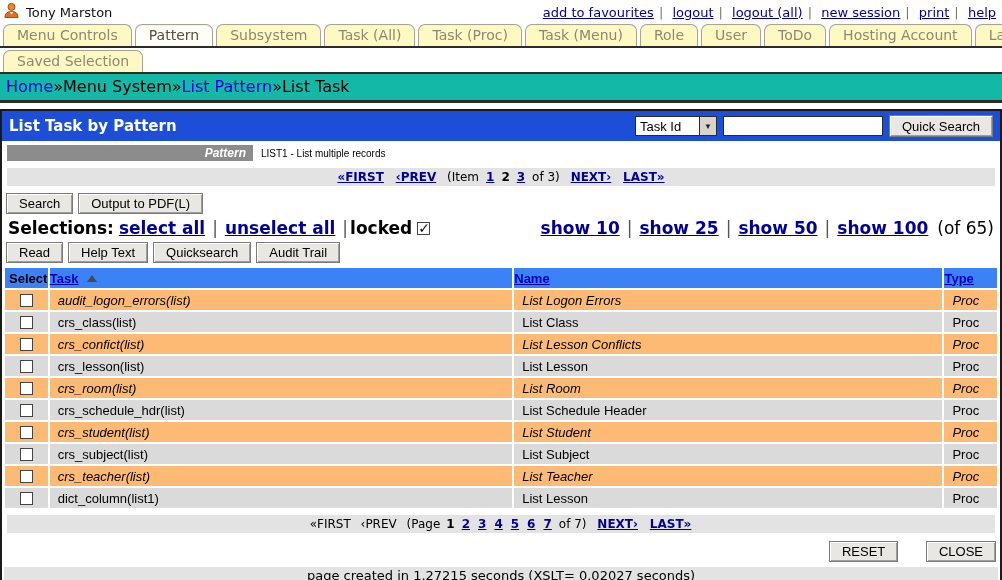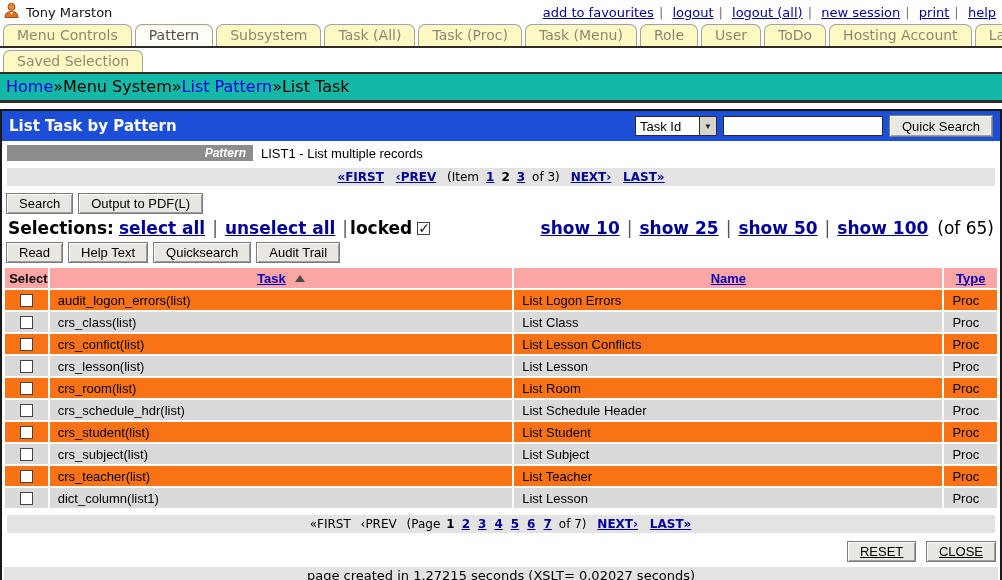--- a/index.html
+++ b/index.html
@@ -122,21 +122,21 @@
     width: 246px; height: 16px; line-height: 16px;
     margin-left: 5px;
     background: #8c8c8c;
     color: #fff;
     font-style: italic;
     font-weight: bold;
     font-size: 12px;
     text-align: right;
     padding-right: 7px;
   }
-  .pattern-value { margin-left: 8px; font-size: 13px; }
+  .pattern-value { margin-left: 8px; font-size: 10px; }
   
   .greybar {
     background: #e3e3e3;
     height: 18px; line-height: 18px;
     margin: 5px;
     text-align: center;
     font-family: "DejaVu Sans", sans-serif;
     font-size: 12px;
     white-space: nowrap;
   }
@@ -177,47 +177,47 @@
   }
   
   table.list {
     width: calc(100% - 2px);
     margin: 0 1px;
     border-collapse: separate;
     border-spacing: 2px;
     font-size: 13px;
   }
   table.list th {
-    background: #fca5a5;
+    background: #3b82f6;
     height: 20px;
     font-weight: bold;
-    text-align: center;
+    text-align: left;
   }
   th.col-select { width: 36px; text-align: left; padding-left: 4px; }
   th.col-task { width: 458px; }
   th.col-name { width: 424px; }
   th.col-type { width: 52px; }
   .hdr-link { color: #0000bb; text-decoration: underline; cursor: pointer; }
   .sort-arrow {
     display: inline-block;
     width: 0; height: 0;
     border-left: 5px solid transparent;
     border-right: 5px solid transparent;
     border-bottom: 7px solid #4a4a4a;
     margin-left: 9px;
     vertical-align: 1px;
   }
   table.list td { height: 20px; padding: 0 8px; }
   table.list td.cell-select { text-align: center; padding: 0; }
-  table.list tr.r-odd td { background: #f97316; }
+  table.list tr.r-odd td { background: #fdba74; font-style: italic; }
   table.list tr.r-even td { background: #dadada; }
   td .cb { margin: 0; }
   
   .reset-row { text-align: right; padding: 3px 4px; }
-  .reset-row .btn { margin-left: 6px; min-width: 64px; text-decoration: underline; }
+  .reset-row .btn { margin-left: 24px; min-width: 64px; }
   .footer-bar {
     background: #e3e3e3;
     height: 18px; line-height: 18px;
     margin: 2px;
     text-align: center;
     font-family: "DejaVu Sans", sans-serif;
     font-size: 13px;
   }
   .version-line {
     text-align: center;

